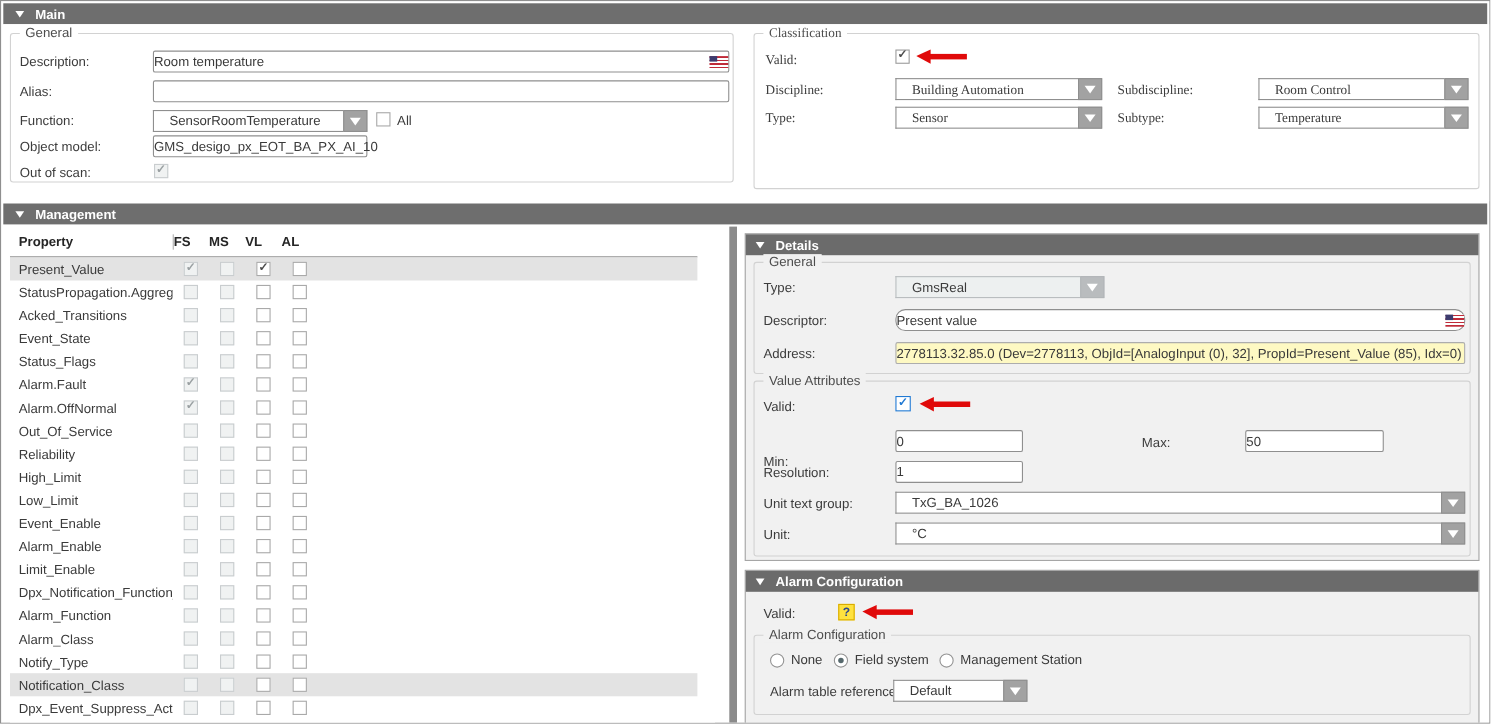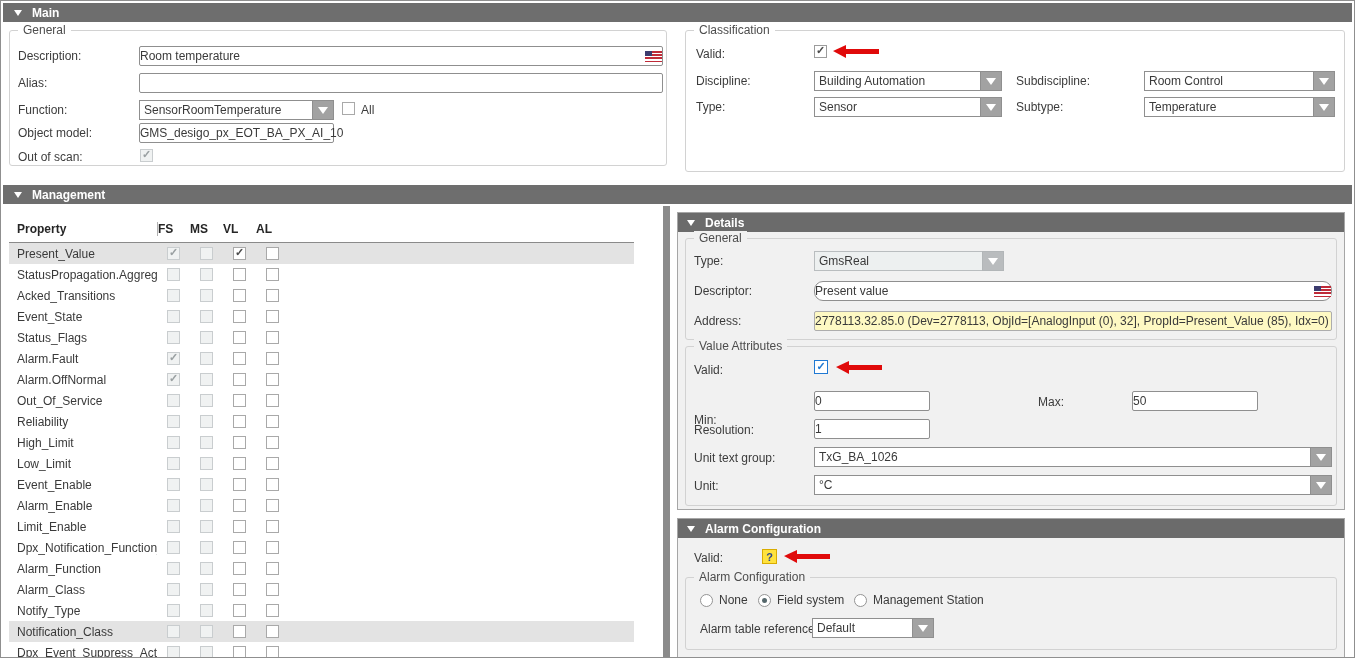--- a/index.html
+++ b/index.html
@@ -25,21 +25,21 @@
   .gb-gray .gb-label { background:#f1f1f1; }
 
   .lbl { position:absolute; white-space:nowrap; color:#3c3c3c; }
   .input { position:absolute; height:20px; background:#fff; border:1px solid #8f8f8f;
            border-radius:2px; padding:0 0; display:flex; align-items:center; white-space:nowrap; }
   .input.readonly { background:#fef9c3; border-color:#adadad; border-radius:2px; }
   .input .grow { flex:1; }
 
   .dd { position:absolute; height:20px; display:flex; }
   .dd-field { flex:1; background:#fff; border:1px solid #8f8f8f; border-right:none;
-              padding:0 4px; display:flex; align-items:center; white-space:nowrap; }
+              padding:0 14px; display:flex; align-items:center; white-space:nowrap; }
   .dd-btn { width:22px; background:#a2a2a2; border:1px solid #8f8f8f;
             display:flex; align-items:center; justify-content:center; }
   .dd-btn .tri { width:0; height:0; border-left:5px solid transparent;
                  border-right:5px solid transparent; border-top:7px solid #fff; }
   .dd.disabled .dd-field { background:#edf0f0; border-color:#b9bdbf; }
   .dd.disabled .dd-btn { background:#b9bcbe; border-color:#b2b6b8; }
 
   .cb { width:13px; height:13px; border:1px solid #a9a9a9; background:#fff; display:inline-flex;
         align-items:center; justify-content:center; font-size:11px; line-height:1; }
   .cb.dis { background:#f0f2f2; border-color:#c9cdcf; }
@@ -63,21 +63,21 @@
 
   .flag { width:17px; height:11px; position:relative; flex:none;
           background:repeating-linear-gradient(180deg,#bf2a38 0 1.6px,#fff 1.6px 3.2px); }
   .flag::after { content:""; position:absolute; left:0; top:0; width:7px; height:5px; background:#3c3b6e; }
 
   .qicon { position:absolute; width:15px; height:15px; background:#ffe23e; border:1px solid #d9ac00;
            color:#2c478f; font-weight:bold; font-size:11px; display:flex; align-items:center;
            justify-content:center; }
 
   
-  .props-table { position:absolute; left:8px; top:205px; width:641px; bottom:0; background:#fff; overflow:hidden;margin-top:9px; }
+  .props-table { position:absolute; left:8px; top:205px; width:641px; bottom:0; background:#fff; overflow:hidden; }
   .pt-head { height:28px; width:625px; display:flex; align-items:center;
              border-bottom:1px solid #8a8a8a; font-weight:bold; color:#262626; }
   .pt-head .c-name { width:148px; padding-left:8px; }
   .pt-head .c-cb { width:33px; text-align:left; }
   .pt-head .c-cb.first { border-left:1px solid #b0b0b0; }
   .pt-row { height:21px; width:625px; display:flex; align-items:center; }
   .pt-row.hl { background:#e3e3e3; }
   .pt-row .c-name { width:148px; padding-left:8px; white-space:nowrap; overflow:hidden; }
   .pt-row .c-cb { width:33px; display:flex; justify-content:center; }
 
@@ -134,21 +134,21 @@
       <div class="input" style="left:129px; top:92px; width:195px;">
         <span class="grow">GMS_desigo_px_EOT_BA_PX_AI_10</span>
       </div>
 
       <span class="lbl" style="left:8px; top:119px;">Out of scan:</span>
       <span class="cb dis checked-gray" style="position:absolute; left:130px; top:118px;">
           <span class="mk">✓</span>
         </span>
     </div>
 
-    <div class="groupbox" style="left:682px; top:8px; width:660px; height:142px;">
+    <div class="groupbox" style="left:682px; top:8px; width:660px; height:142px;font-family:Liberation Serif, serif;">
       <span class="gb-label">Classification</span>
 
       <span class="lbl" style="left:10px; top:16px;">Valid:</span>
       <span class="cb checked-dark" style="position:absolute; left:128px; top:14px; border-color:#9c9c9c;">
           <span class="mk">✓</span>
         </span>
       <span class="arrow" style="left:147px; top:14px;">
           <span class="head"></span>
           <span class="tail"></span>
         </span>

